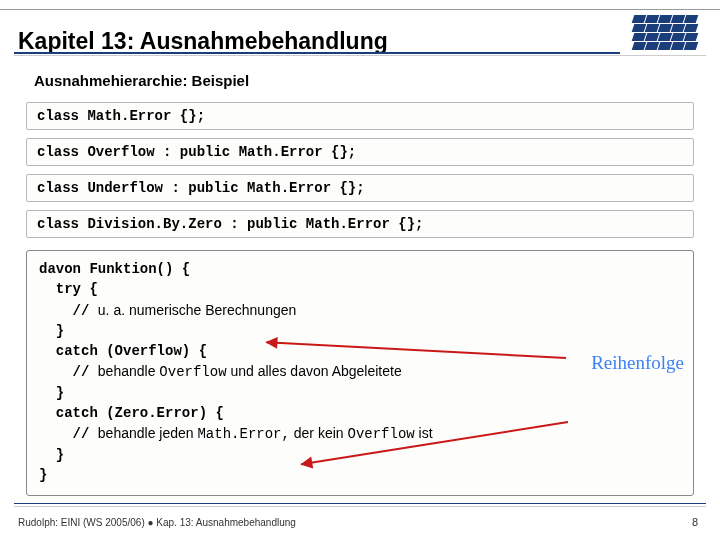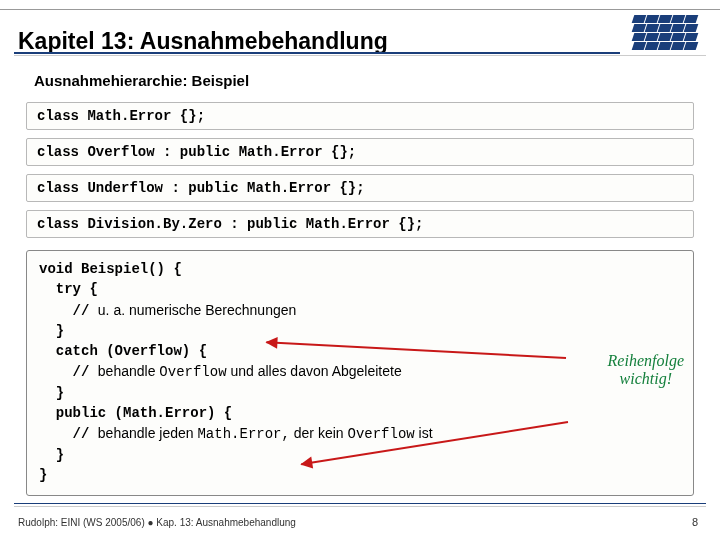--- a/index.html
+++ b/index.html
@@ -96,23 +96,22 @@
   .comment-sans {
     font-family: Arial, sans-serif;
     font-weight: normal;
   }
   .mono-inline { font-family: "Courier New", monospace; font-weight: normal; }
   .callout {
     position: absolute;
     right: 36px;
     top: 352px;
     font-family: "Times New Roman", serif;
-    font-style: italic;
-    color: #15803d;
-    font-size: 16px;
+    color: #3b82f6;
+    font-size: 19px;
     text-align: center;
     line-height: 1.15;
   }
   .arrow {
     position: absolute;
     height: 2px;
     background: #c81818;
   }
   .arrow::before {
     content: "";
@@ -201,37 +200,36 @@
 <div class="title-underline2"></div>
 
 <div class="subtitle">Ausnahmehierarchie: Beispiel</div>
 
 <div class="code-bar" id="bar1">class Math.Error {};</div>
 <div class="code-bar" id="bar2">class Overflow : public Math.Error {};</div>
 <div class="code-bar" id="bar3">class Underflow : public Math.Error {};</div>
 <div class="code-bar" id="bar4">class Division.By.Zero : public Math.Error {};</div>
 
 <div class="code-block">
-  <div>void Beispiel() {</div>
+  <div>davon Funktion() {</div>
   <div style="white-space:pre">  try {</div>
   <div style="white-space:pre"><span>    // </span><span class="comment-sans">u. a. numerische Berechnungen</span></div>
   <div style="white-space:pre">  }</div>
   <div style="white-space:pre">  catch (Overflow) {</div>
   <div style="white-space:pre"><span>    // </span><span class="comment-sans">behandle </span><span class="mono-inline">Overflow</span><span class="comment-sans"> und alles davon Abgeleitete</span></div>
   <div style="white-space:pre">  }</div>
-  <div style="white-space:pre">  public (Math.Error) {</div>
+  <div style="white-space:pre">  catch (Zero.Error) {</div>
   <div style="white-space:pre"><span>    // </span><span class="comment-sans">behandle jeden </span><span class="mono-inline">Math.Error,</span><span class="comment-sans"> der kein </span><span class="mono-inline">Overflow</span><span class="comment-sans"> ist</span></div>
   <div style="white-space:pre">  }</div>
   <div>}</div>
 </div>
 
 <div class="arrow" id="arrow1"></div>
 <div class="arrow" id="arrow2"></div>
 
 <div class="callout">
   <div>Reihenfolge</div>
-  <div>wichtig!</div>
 </div>
 
 <div class="footer-line"></div>
 <div class="footer-line2"></div>
 <div class="footer-text">Rudolph: EINI (WS 2005/06) ● Kap. 13: Ausnahmebehandlung</div>
 <div class="page-num">8</div>
 
 </body></html>

